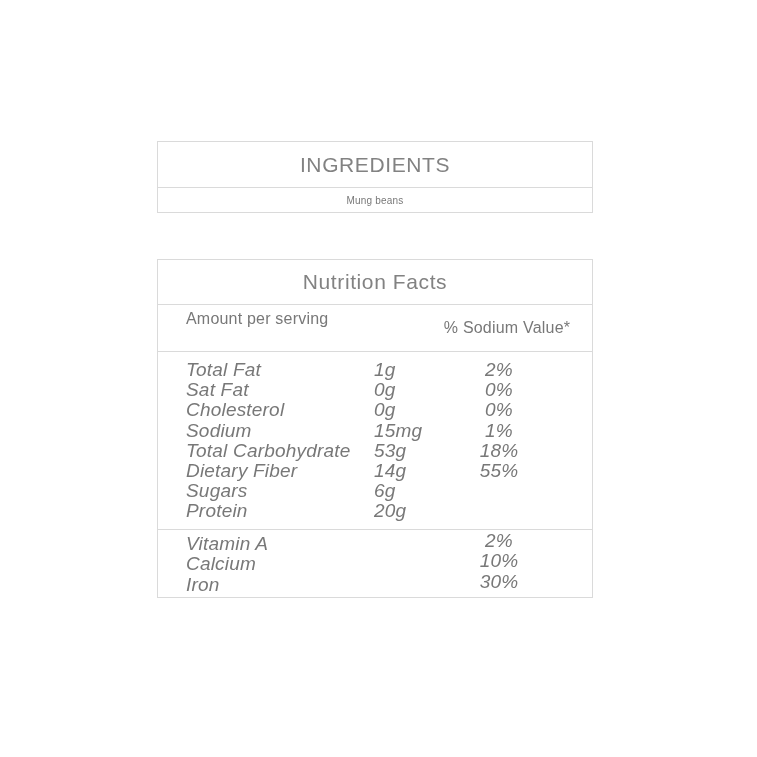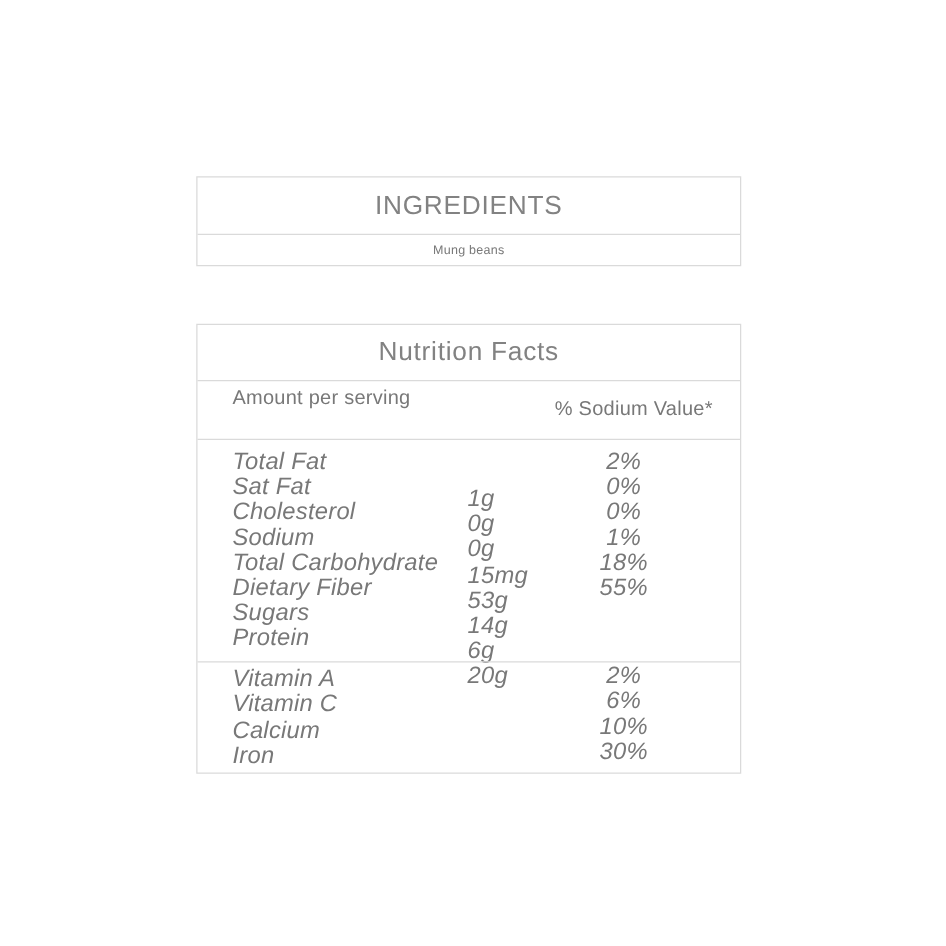--- a/index.html
+++ b/index.html
@@ -73,21 +73,21 @@
     border-top: 1px solid var(--border, #dadada);
     font-size: 19px;
     letter-spacing: 0.2px;
     font-style: italic;
   }
   .main-rows { padding: 8px 0 7px 0; }
   .vitamin-rows { padding: 4px 0 2px 0; }
   .nrow { position: relative; height: 20.2px; line-height: 20.2px; }
   .vitamin-rows .nrow { height: 20.5px; line-height: 20.5px; }
   .lbl { position: absolute; left: 28px; white-space: nowrap; }
-  .amt { position: absolute; left: 216px; white-space: nowrap; margin-top: 30px; }
+  .amt { position: absolute; left: 216px; white-space: nowrap; }
   .pct { position: absolute; left: 299px; width: 84px; text-align: center; white-space: nowrap; }
   .vitamin-rows .pct { top: -3px; }
 </style>
 </head>
 <body>
 
 <div class="canvas">
 
   <section class="panel panel-ingredients">
     <div class="panel-title">INGREDIENTS</div>
@@ -146,24 +146,20 @@
         <span class="pct"></span>
       </div>
     </div>
 
     <div class="rows vitamin-rows">
       <div class="nrow">
         <span class="lbl">Vitamin A</span>
         <span class="pct">2%</span>
       </div>
       <div class="nrow">
-        <span class="lbl">Vitamin C</span>
-        <span class="pct">6%</span>
-      </div>
-      <div class="nrow">
         <span class="lbl">Calcium</span>
         <span class="pct">10%</span>
       </div>
       <div class="nrow">
         <span class="lbl">Iron</span>
         <span class="pct">30%</span>
       </div>
     </div>
   </section>
 

